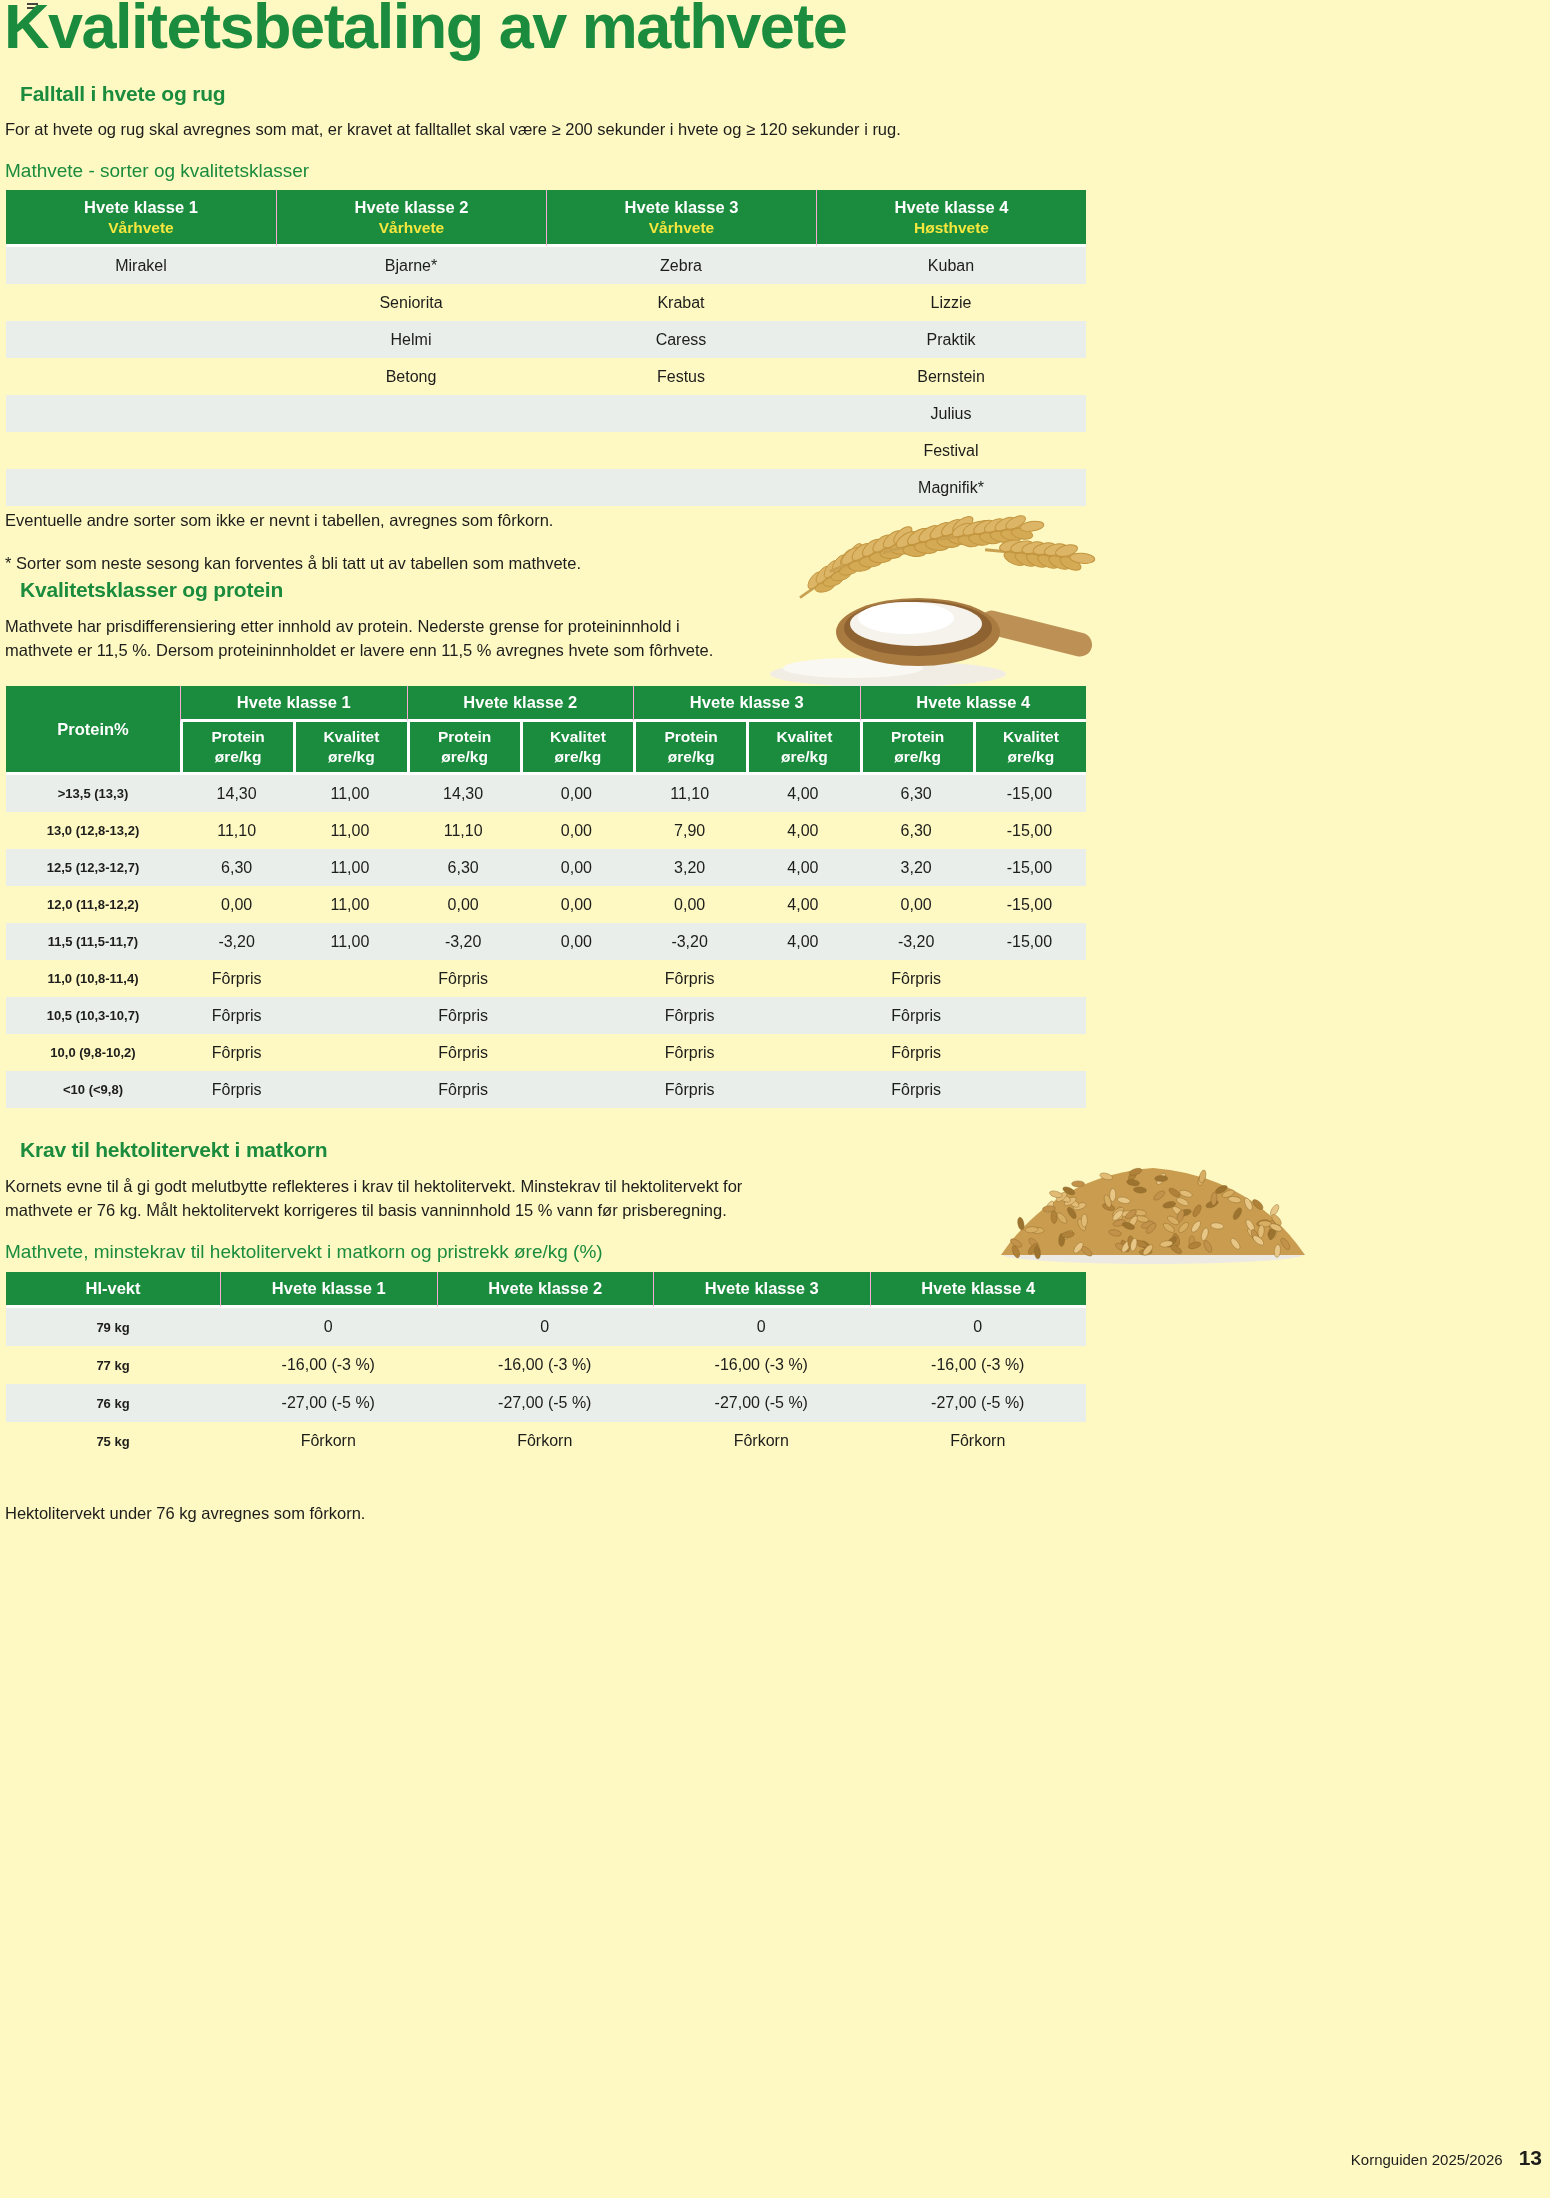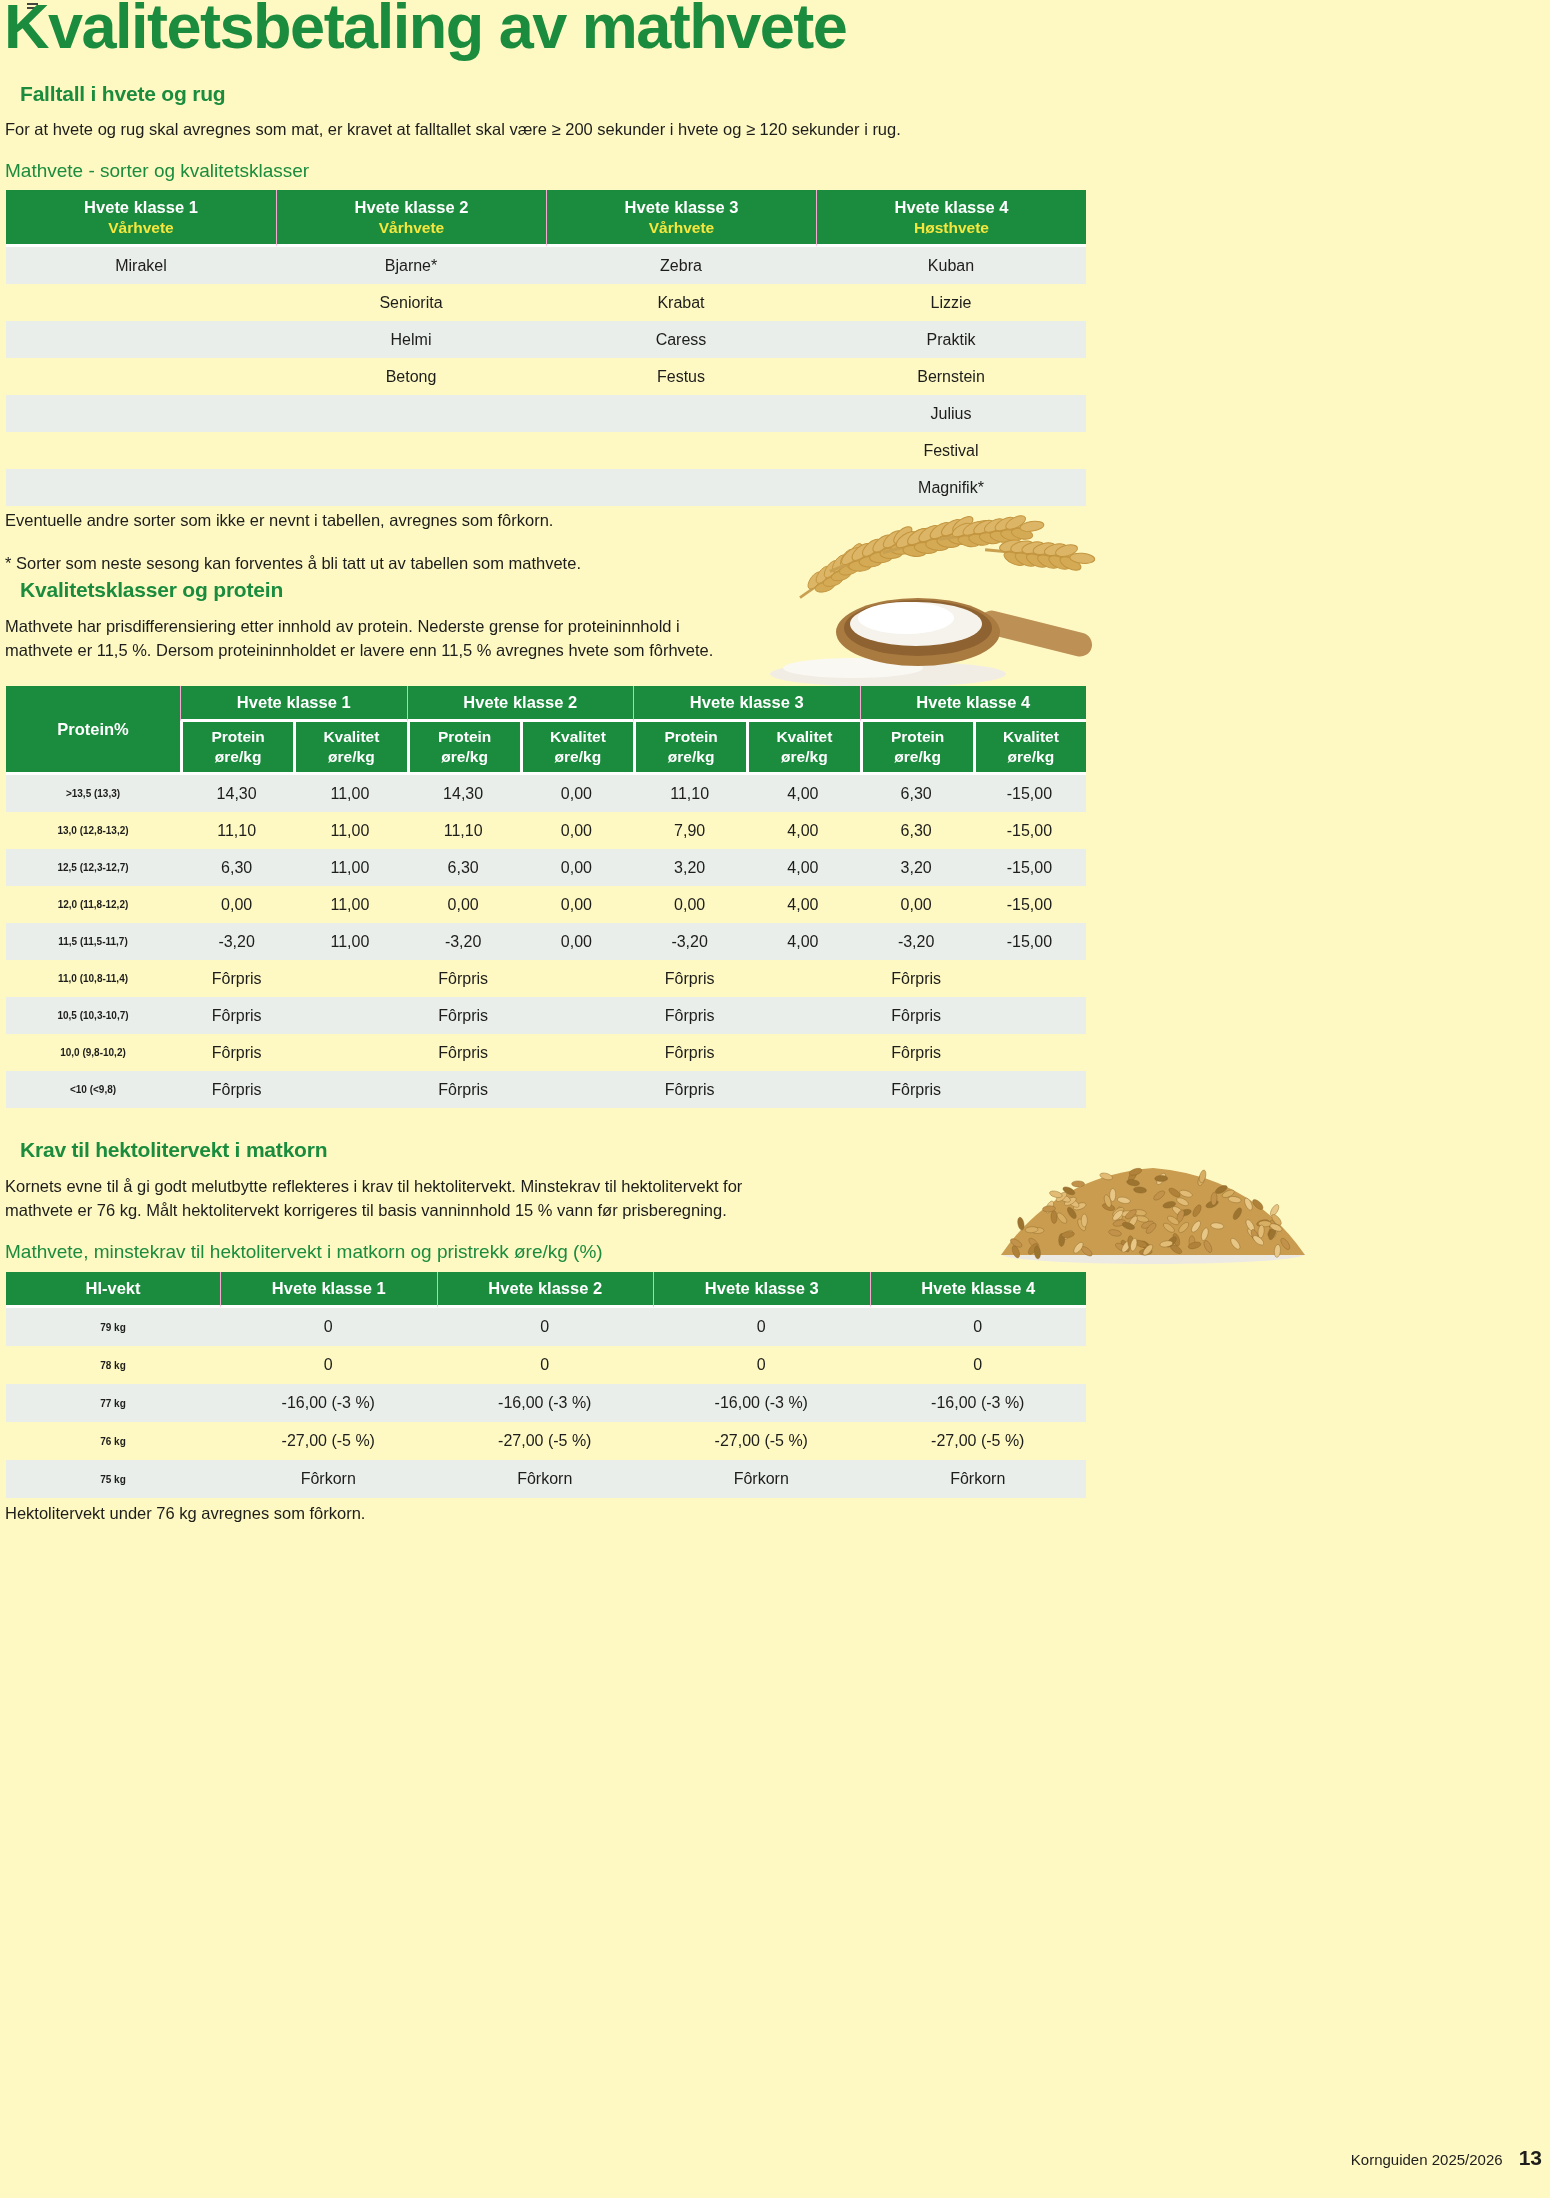--- a/index.html
+++ b/index.html
@@ -43,21 +43,21 @@
   .note3 { top:1504px; }
 
   table.tbl {
     position:absolute; left:6px; width:1080px;
     border-collapse:separate; border-spacing:0; table-layout:fixed;
   }
   .tbl thead th { background:var(--green); color:#fff; text-align:center; vertical-align:middle; }
   .tbl thead th + th { border-left:1px solid #f9a8d4; }
   .tbl tbody tr:nth-child(odd) { background:var(--rowalt); }
   .tbl tbody td { text-align:center; font-size:16px; color:var(--ink); }
-  .tbl tbody td.row-label { font-weight:bold; font-size:10px; }
+  .tbl tbody td.row-label { font-weight:bold; font-size:13px; }
 
   .sort-table { top:190px; }
   .sort-table thead th { height:57px; border-bottom:3px solid #fff; }
   .sort-table .cls { font-size:16.5px; font-weight:bold; color:#fff; }
   .sort-table .typ { font-size:15.5px; font-weight:bold; color:var(--yellow); margin-top:2px; }
   .sort-table tbody td { height:37px; }
 
   .protein-table { top:686px; }
   .protein-table thead th { font-weight:bold; }
   .protein-table tr.hrow1 th { height:36px; font-size:16.5px; border-bottom:3px solid #fff; }
@@ -542,27 +542,20 @@
     </thead>
     <tbody>
         <tr>
           <td class="row-label">79 kg</td>
           <td>0</td>
           <td>0</td>
           <td>0</td>
           <td>0</td>
         </tr>
         <tr>
-          <td class="row-label">78 kg</td>
-          <td>0</td>
-          <td>0</td>
-          <td>0</td>
-          <td>0</td>
-        </tr>
-        <tr>
           <td class="row-label">77 kg</td>
           <td>-16,00 (-3 %)</td>
           <td>-16,00 (-3 %)</td>
           <td>-16,00 (-3 %)</td>
           <td>-16,00 (-3 %)</td>
         </tr>
         <tr>
           <td class="row-label">76 kg</td>
           <td>-27,00 (-5 %)</td>
           <td>-27,00 (-5 %)</td>

